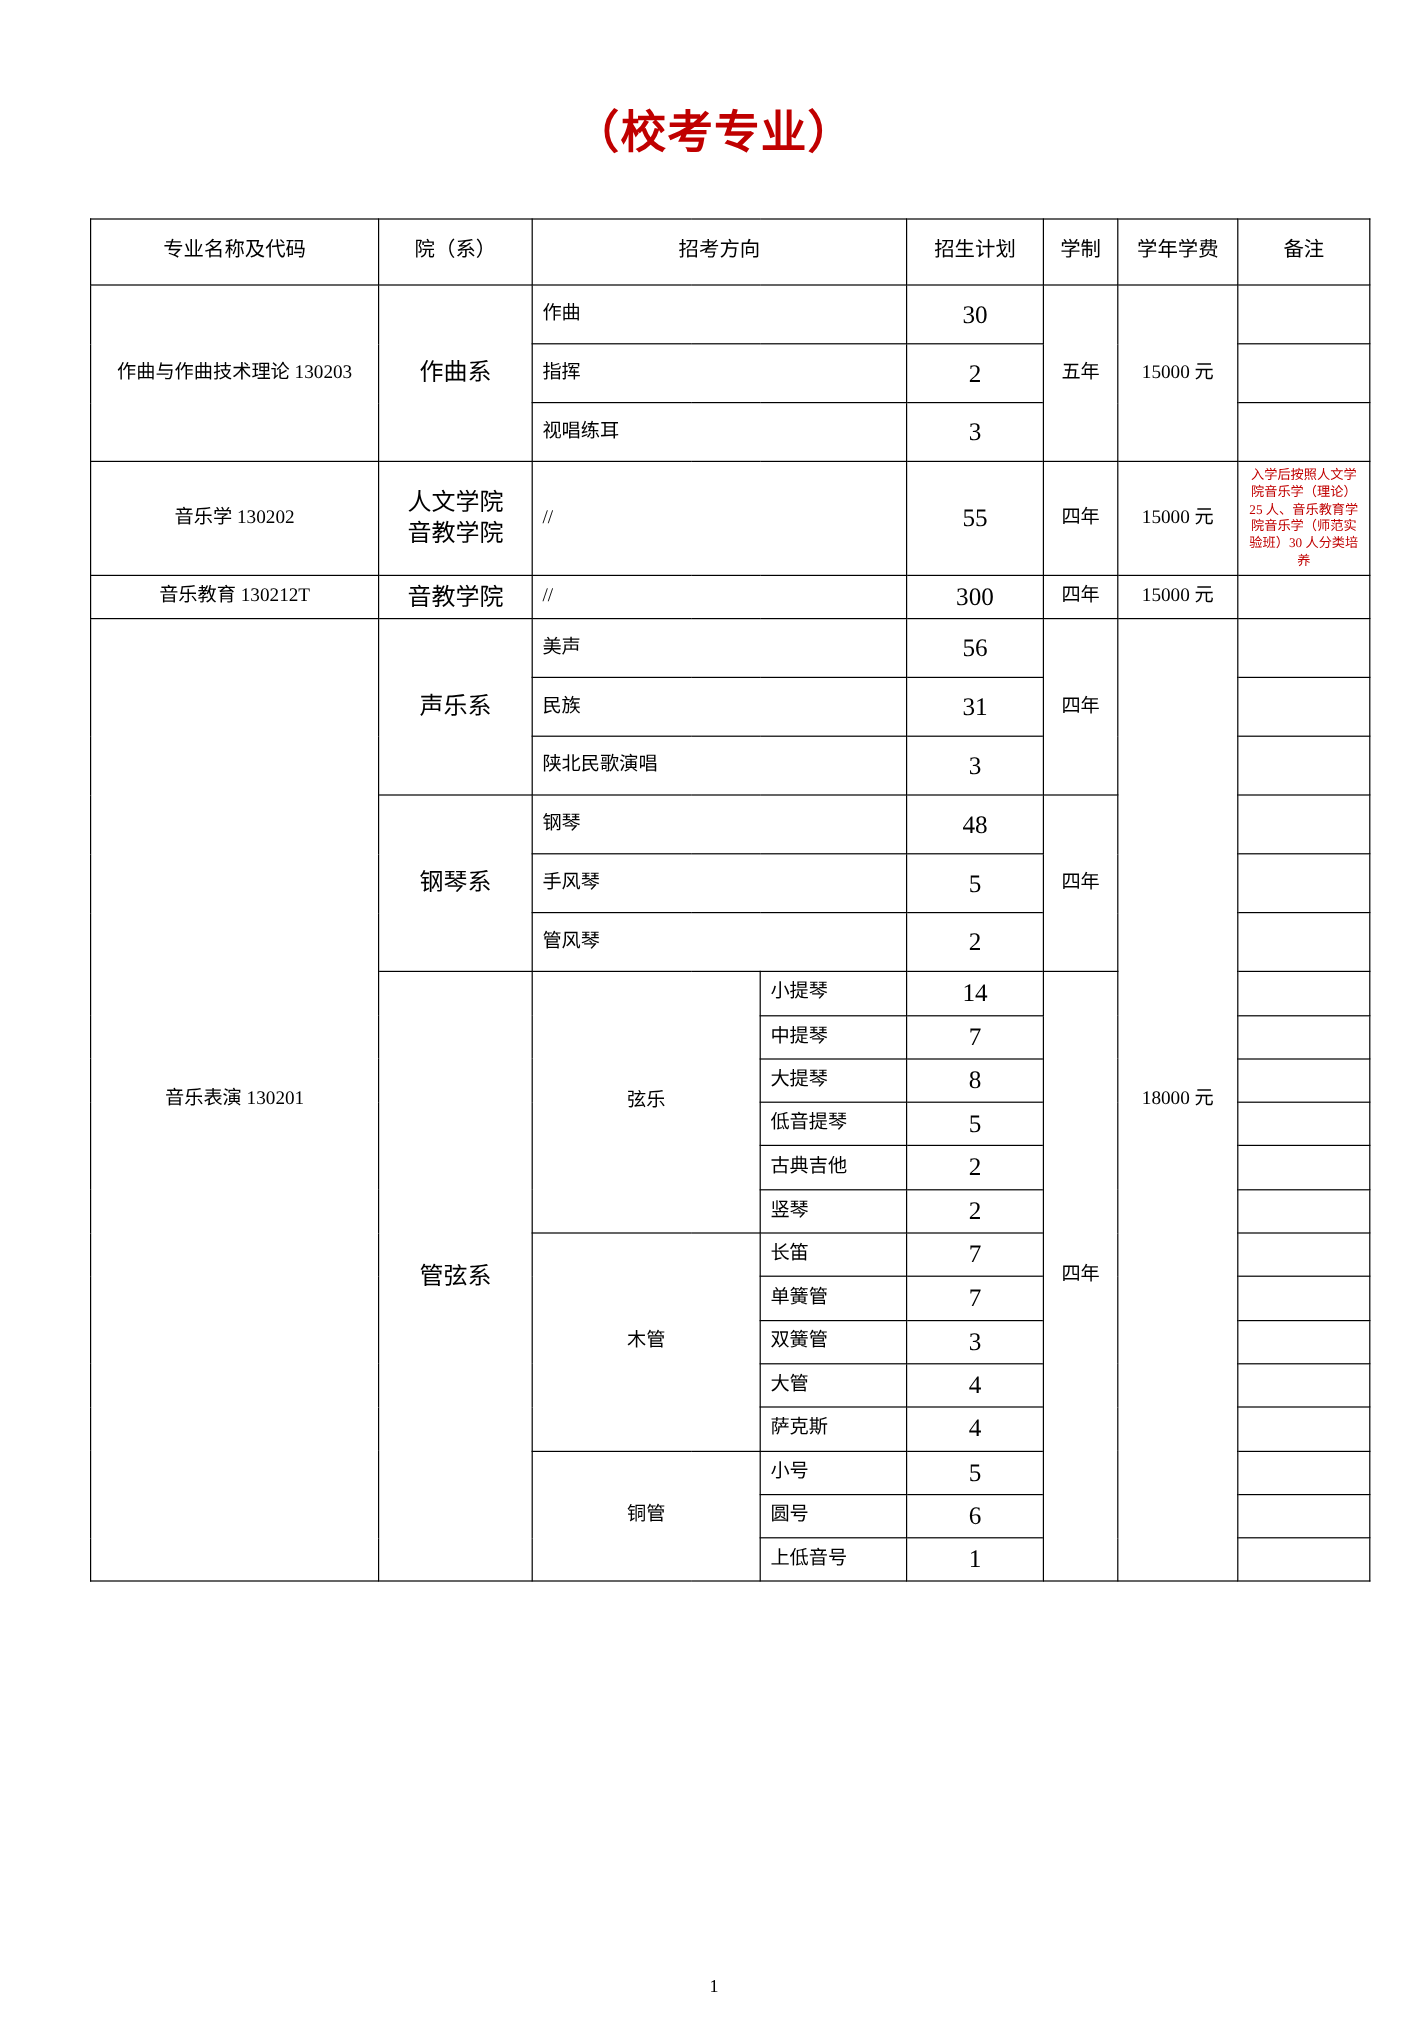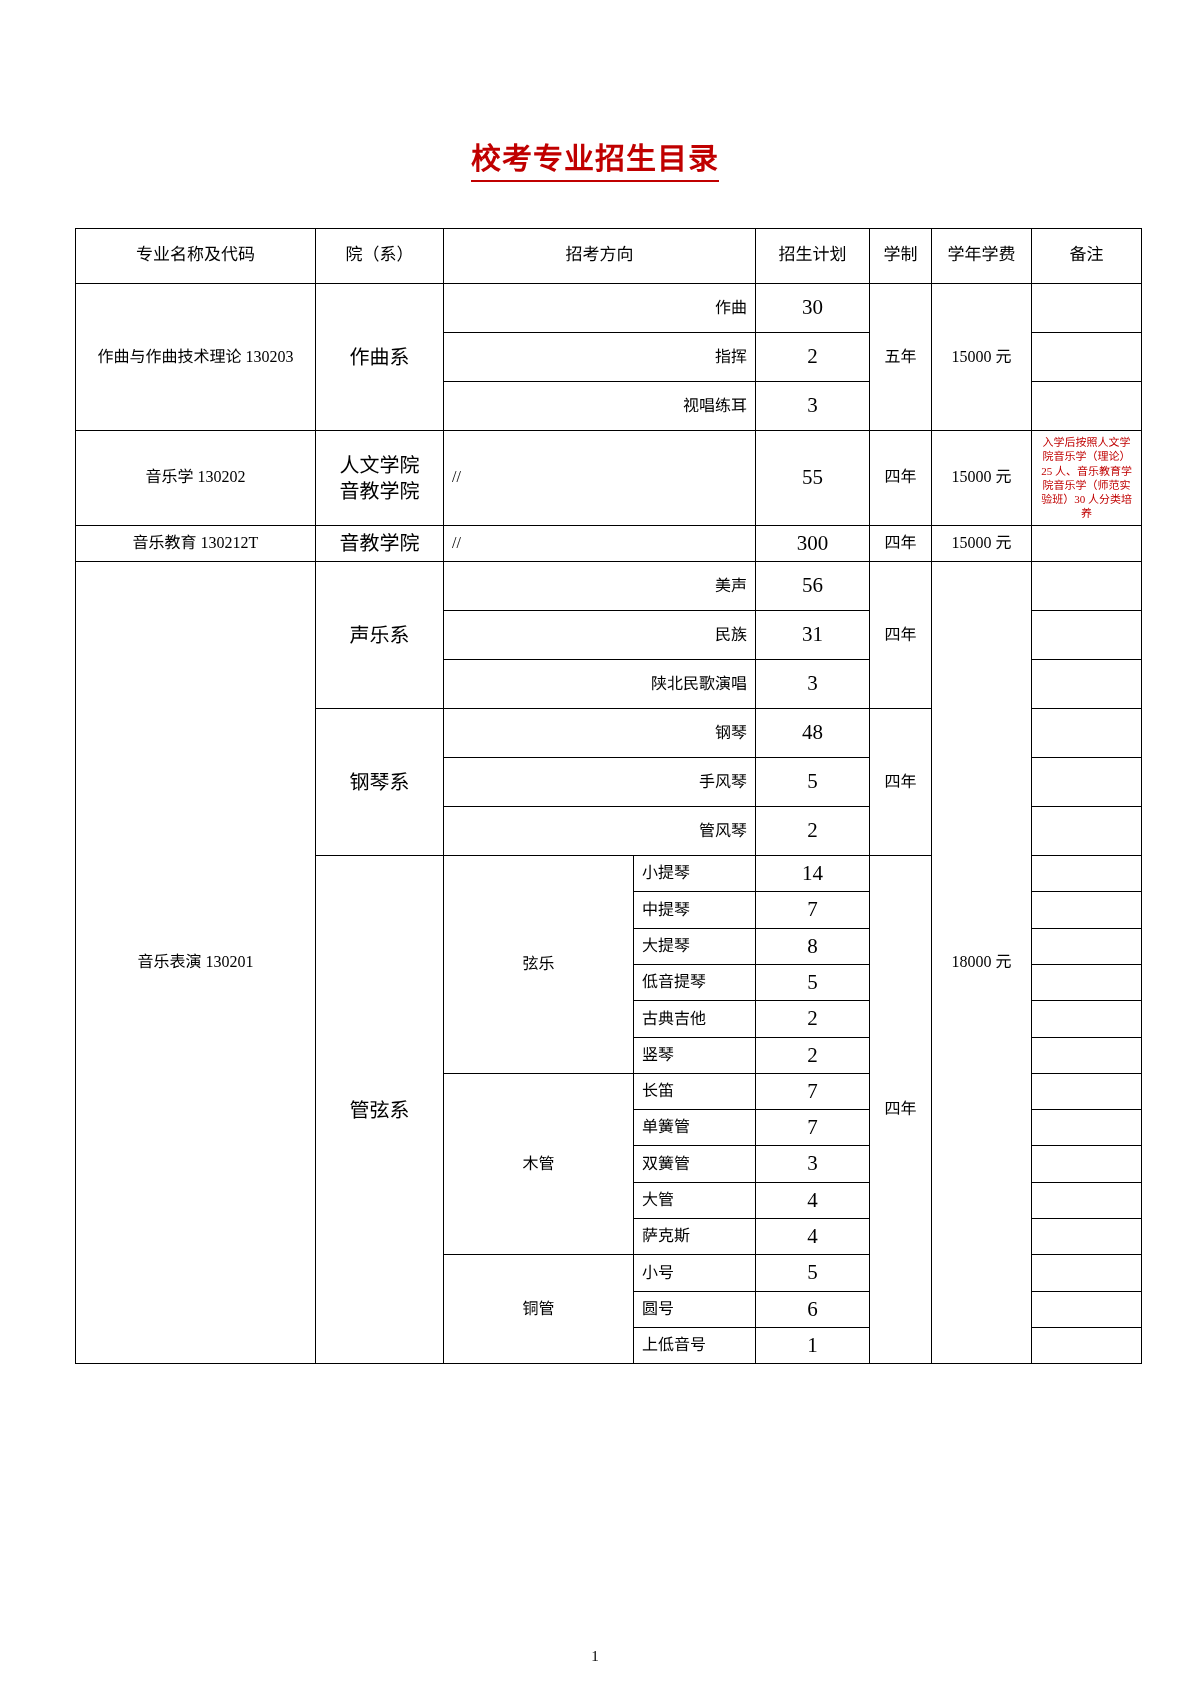--- a/index.html
+++ b/index.html
@@ -77,21 +77,21 @@
   }
   th.hdr {
     text-align: center;
     height: 46px;
     font-size: 17px;
     font-family: Liberation Mono, monospace;
   }
   td.c { text-align: center; }
   td.l { text-align: left; padding-left: 14px; }
   td.num { text-align: center; font-weight: bold; font-size: 21px; }
-  td.rowtall { height: 40px; text-align: right; }
+  td.rowtall { height: 40px; }
 
   
   col.c-major   { width: 240px; }
   col.c-dept    { width: 128px; }
   col.c-dir1    { width: 132px; }
   col.c-dir2    { width: 58px;  }
   col.c-dir3    { width: 122px; }
   col.c-plan    { width: 114px; }
   col.c-years   { width: 62px;  }
   col.c-fee     { width: 100px; }
@@ -128,26 +128,24 @@
     color: #000;
   }
 </style>
 </head>
 <body>
 
 <div class="page">
 
   <div class="title-block">
     <h1 class="doc-title">
+      <span class="line2">（校考专业）</span>
     </h1>
   </div>
 
-  <div class="subtitle-wrap">
-    <span class="doc-subtitle">校考专业招生目录</span>
-  </div>
 
   <div class="table-wrap">
     <table class="adm">
       <colgroup>
         <col class="c-major">
           <col class="c-dept">
           <col class="c-dir1">
           <col class="c-dir2">
           <col class="c-dir3">
         <col class="c-plan">

